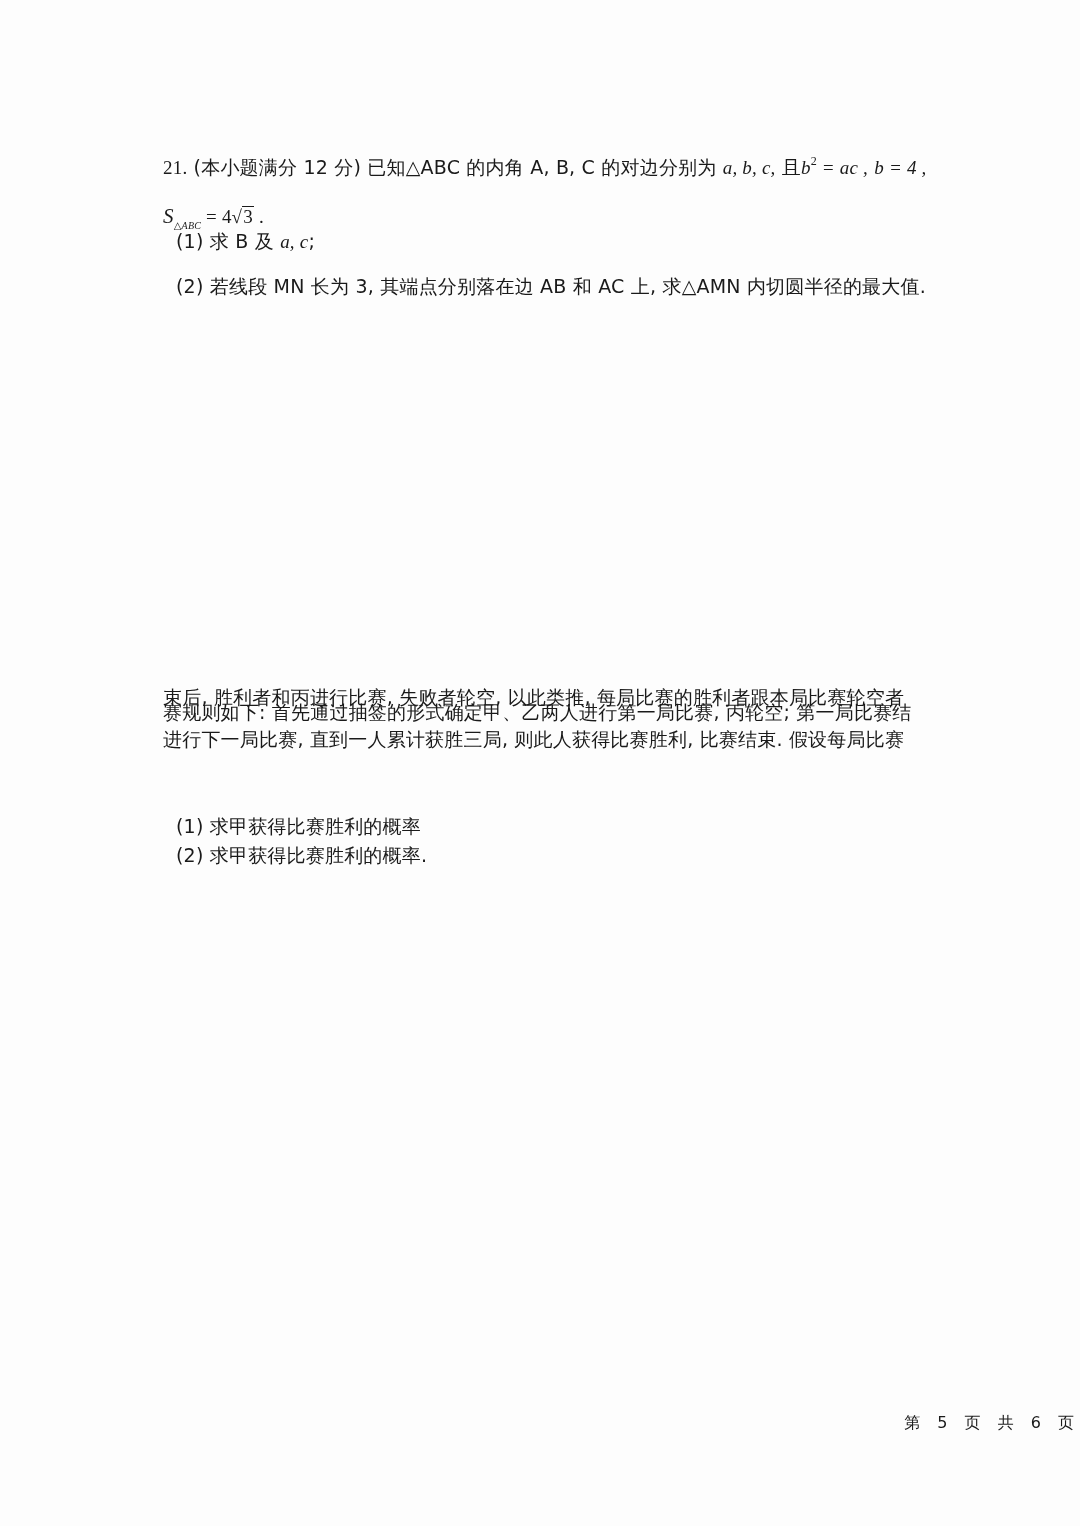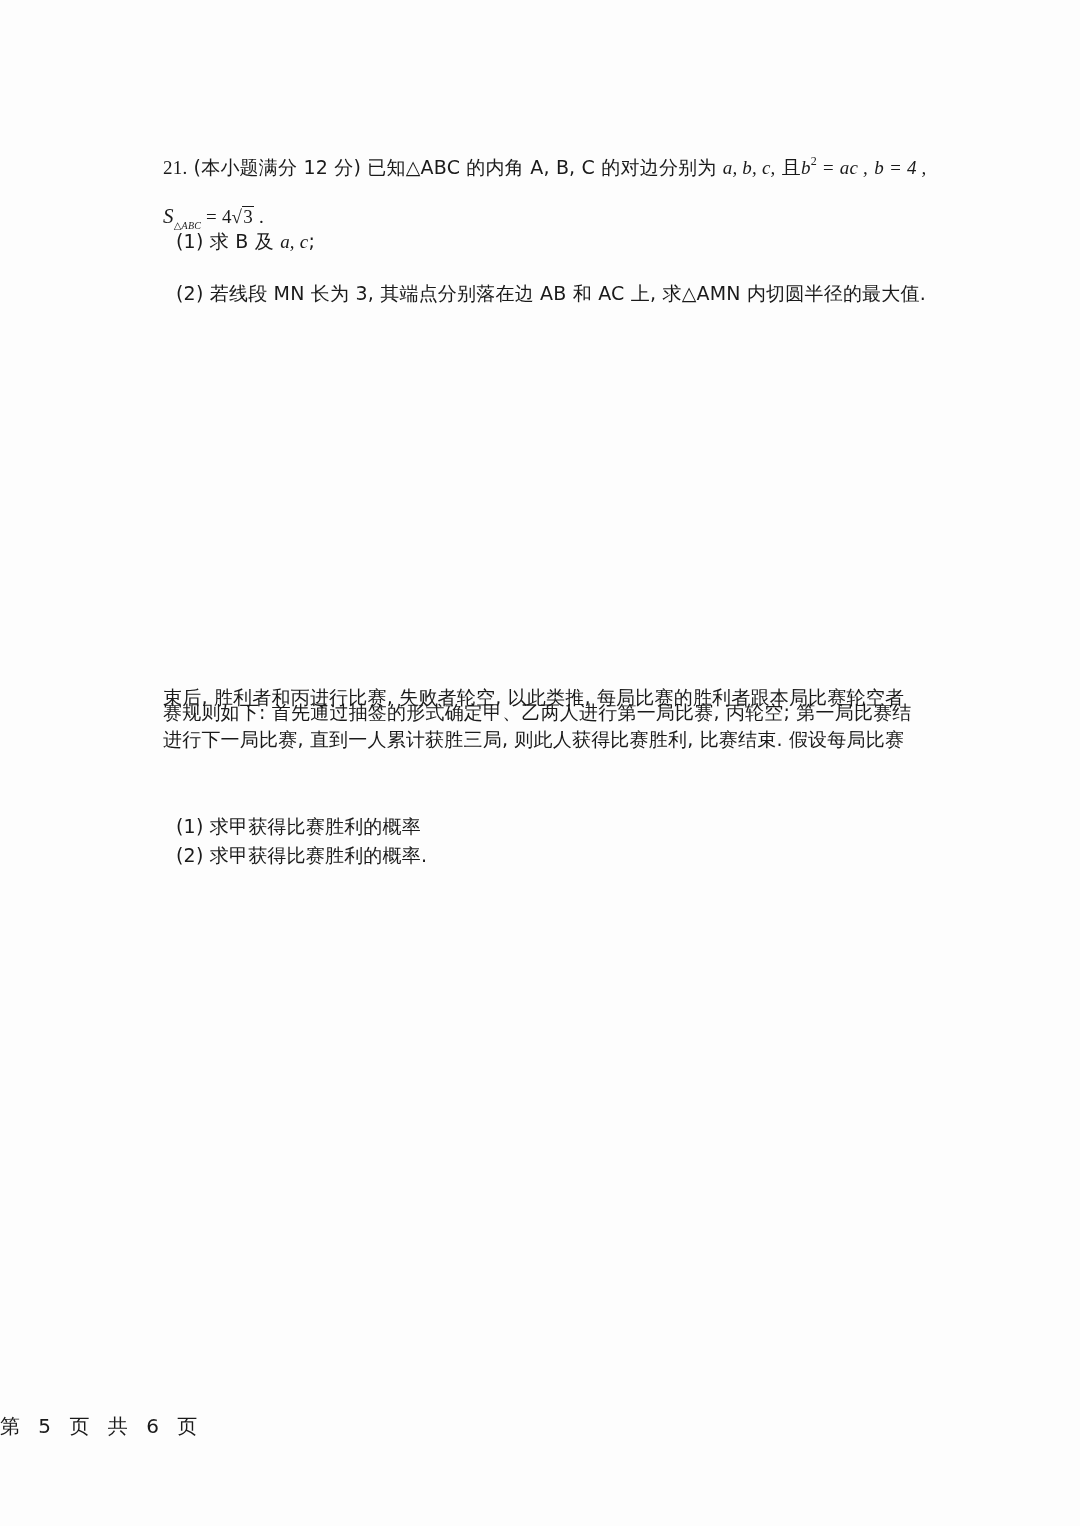--- a/index.html
+++ b/index.html
@@ -74,22 +74,22 @@
     }
     .frac .den {
       display: block;
       padding: 0 2px;
     }
     .footer {
       position: absolute;
       left: 0;
       width: 1080px;
       top: 1413px;
-      text-align: left;
-      font-size: 20px;
+      text-align: right;
+      font-size: 16px;
       letter-spacing: 6px;
     }
   </style>
 </head>
 <body>
 
 <div class="page">
 
   <div class="line" style="top:148px;">
     <span class="serif">21.</span>
@@ -103,21 +103,21 @@
   <div class="line" style="top:203px;">
     <span class="it" style="font-size:21px;">S</span><span class="sub">△ABC</span><span class="serif"> = 4</span><span class="serif">√</span><span class="sqrt serif">3</span><span class="serif"> .</span>
   </div>
 
   <div class="line sub-item" style="top:228px;">
     <span>(1)</span>
     <span>求 B 及</span>
     <span class="it">a, c</span><span>;</span>
   </div>
 
-  <div class="line sub-item" style="top:273px;margin-top:7px;">
+  <div class="line sub-item" style="top:273px;">
     <span>(2)</span>
     <span>若线段 MN 长为 3, 其端点分别落在边 AB 和 AC 上, 求△AMN 内切圆半径的最大值.</span>
   </div>
 
   <div class="line" style="top:670px;margin-top:29px;">赛规则如下: 首先通过抽签的形式确定甲、乙两人进行第一局比赛, 丙轮空; 第一局比赛结</div>
   <div class="line" style="top:684px;">束后, 胜利者和丙进行比赛, 失败者轮空, 以此类推, 每局比赛的胜利者跟本局比赛轮空者</div>
   <div class="line" style="top:726px;">进行下一局比赛, 直到一人累计获胜三局, 则此人获得比赛胜利, 比赛结束. 假设每局比赛</div>
 
 
   <div class="line sub-item" style="top:813px;">

